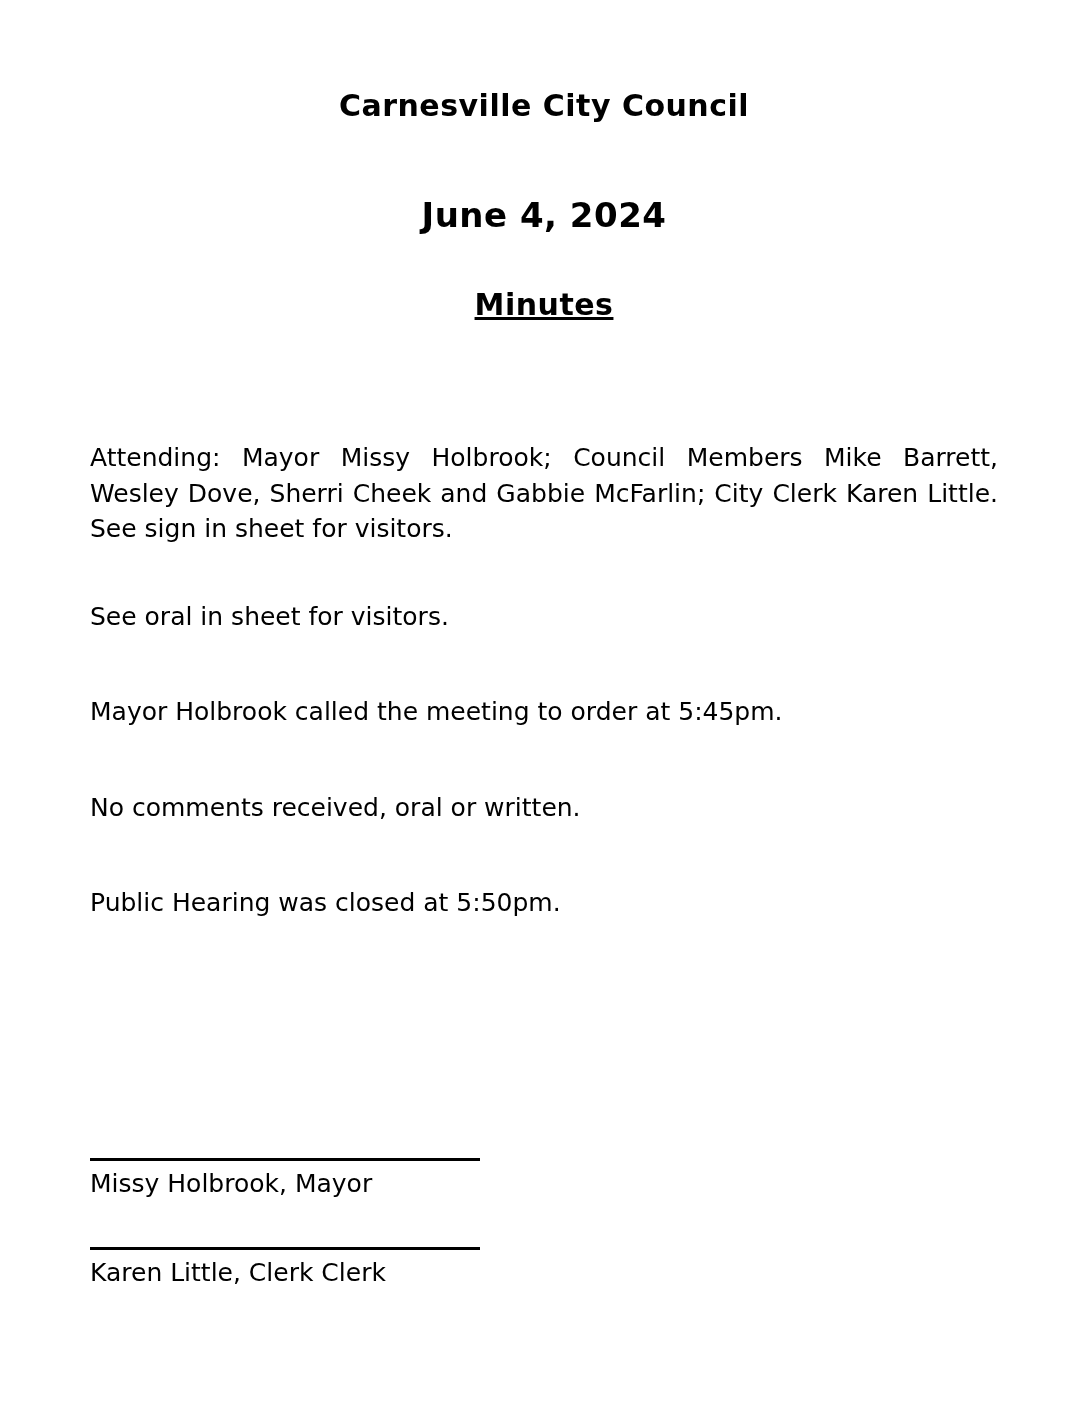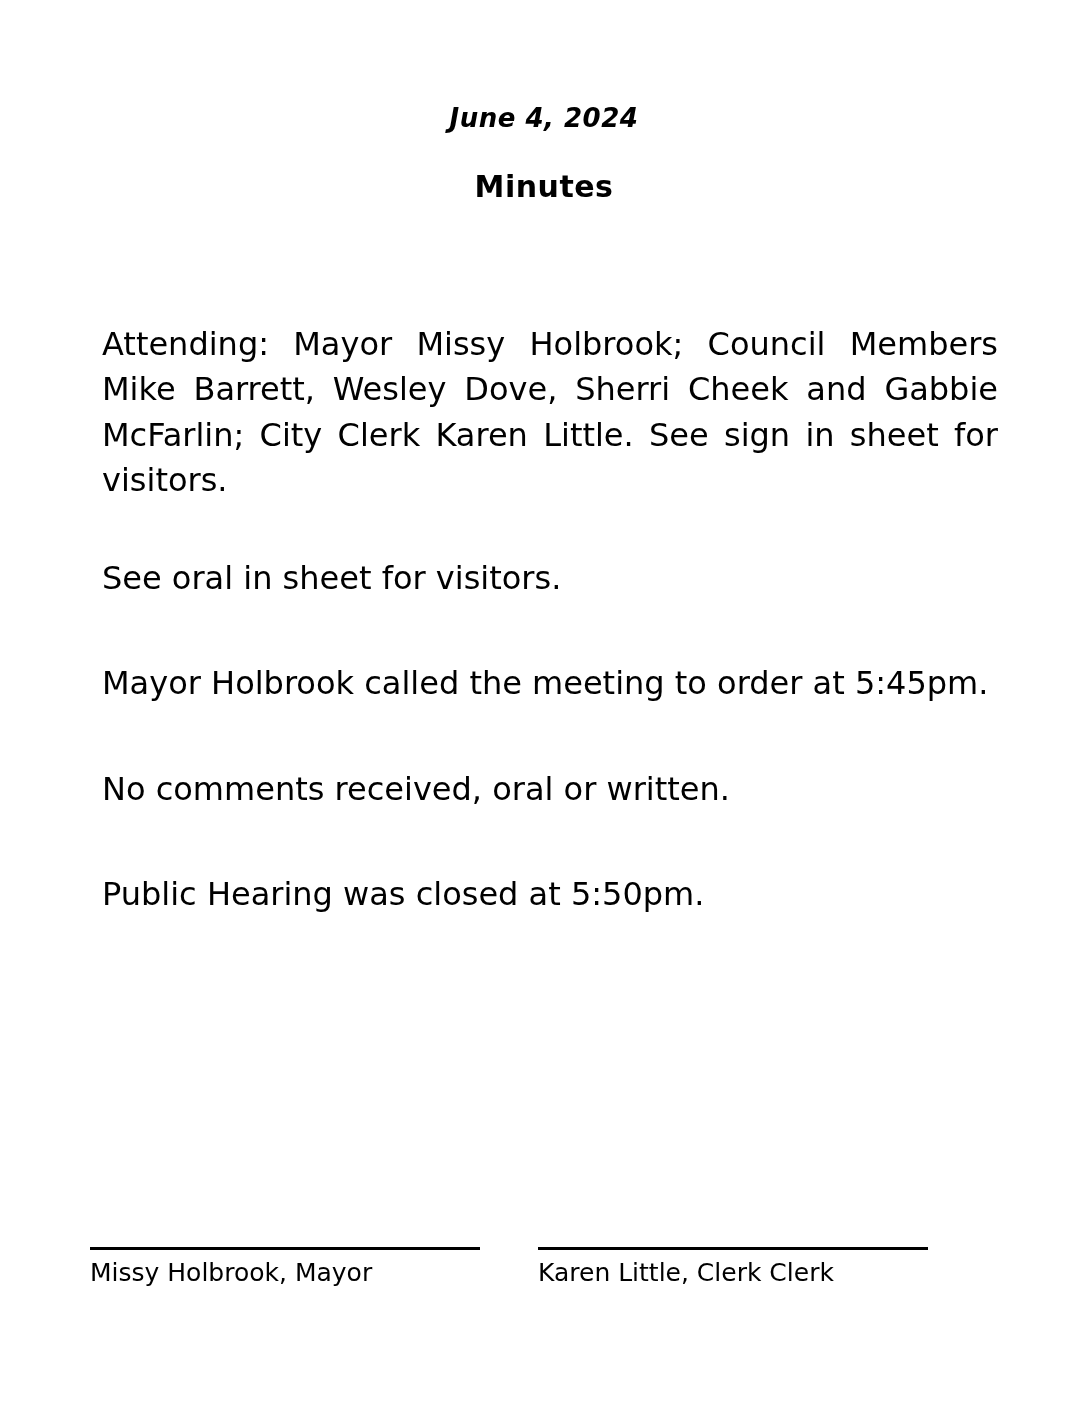--- a/index.html
+++ b/index.html
@@ -25,75 +25,76 @@
   .heading {
     text-align: center;
     font-weight: bold;
     letter-spacing: 0.5px;
   }
   .h-title {
     font-size: 30px;
     margin-top: 18px;
   }
   .h-date {
-    font-size: 26px;
-    margin-top: 33px;
-    font-style: italic;
+    font-size: 34px;
+    margin-top: 72px;
   }
   .h-subject {
     font-size: 30px;
     margin-top: 62px;
   }
   .h-minutes {
     font-size: 30px;
-    margin-top: 36px;
+    margin-top: 52px;
+    text-decoration: underline;
   }
   .body-block {
     margin-top: 118px;
   }
   p.para {
-    font-size: 32px;
+    font-size: 25px;
     line-height: 1.42;
-    margin: 0 0 52px 12px;
+    margin: 0 0 52px 0;
     text-align: justify;
     text-justify: inter-word;
   }
   p.para.nojustify {
     text-align: left;
   }
   p.para.gap-lg {
     margin-bottom: 60px;
   }
   .signatures {
     position: absolute;
     left: 90px;
     right: 90px;
     bottom: 120px;
     display: flex;
-    flex-direction: row;
+    flex-direction: column;
     gap: 48px;
   }
   .sig-col {
     width: 400px;
   }
   .sig-line {
     border-top: 3px solid #000;
     width: 390px;
     margin-bottom: 8px;
   }
   .sig-label {
     font-size: 25px;
     line-height: 1.2;
   }
 </style>
 </head>
 <body>
 
 <div class="page">
 
+  <div class="heading h-title">Carnesville City Council</div>
   <div class="heading h-date">June 4, 2024</div>
   <div class="heading h-minutes">Minutes</div>
 
   <div class="body-block">
     <p class="para">Attending:  Mayor Missy Holbrook; Council Members Mike Barrett, Wesley Dove, Sherri Cheek and Gabbie McFarlin; City Clerk Karen Little.  See sign in sheet for visitors.</p>
     <p class="para nojustify gap-lg">See oral in sheet for visitors.</p>
     <p class="para nojustify gap-lg">Mayor Holbrook called the meeting to order at 5:45pm.</p>
     <p class="para nojustify gap-lg">No comments received, oral or written.</p>
     <p class="para nojustify">Public Hearing was closed at 5:50pm.</p>
   </div>

